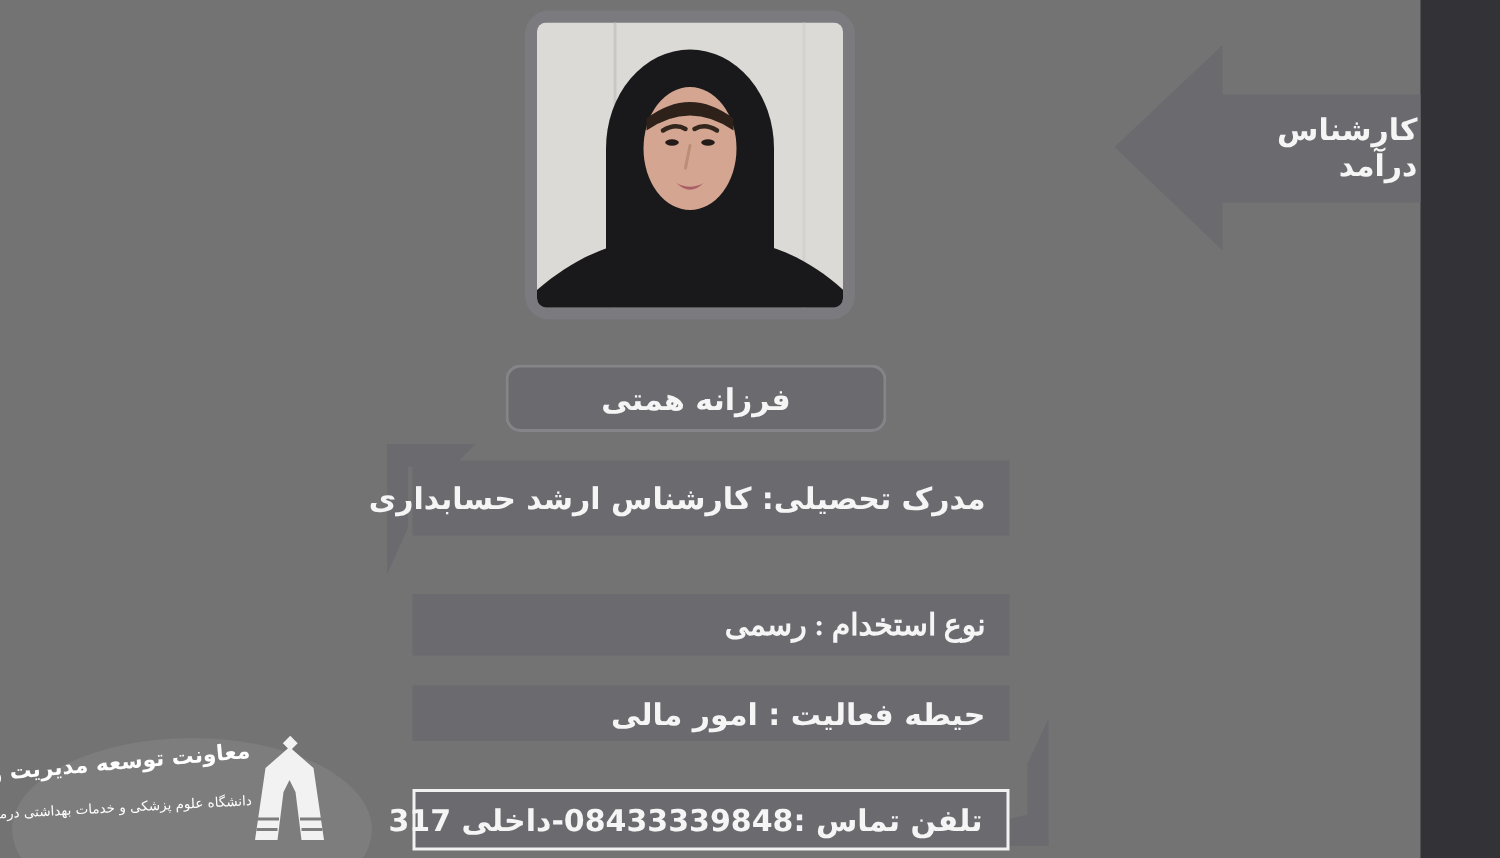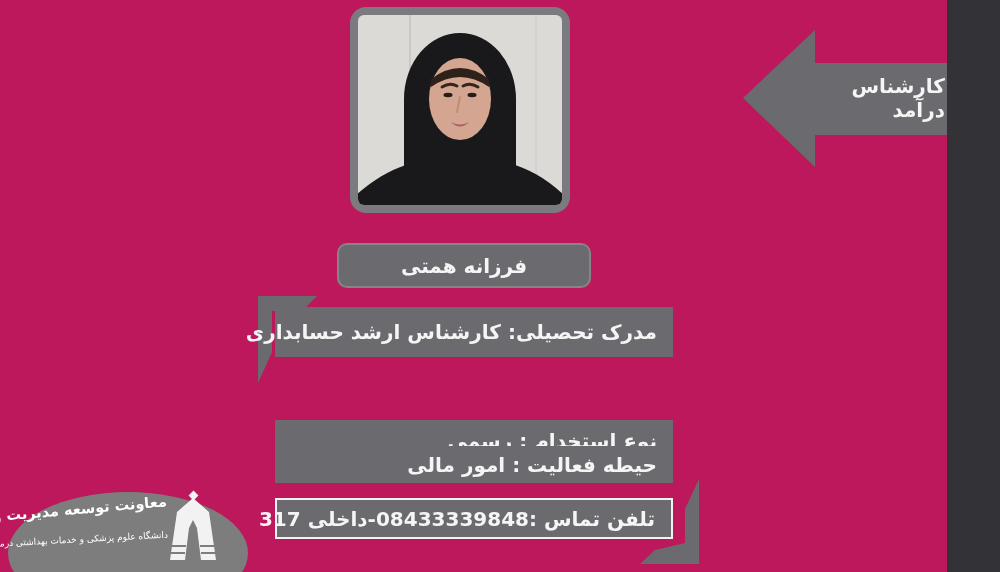--- a/index.html
+++ b/index.html
@@ -1,17 +1,17 @@
 <!DOCTYPE html>
 <html lang="fa"><head>
 <meta charset="utf-8">
 <style>
   html,body{margin:0;padding:0;background:#fff;}
   .slide{
-    position:relative;width:1000px;height:572px;background:#be185d;
+    position:relative;width:1000px;height:572px;background:#737373;
     overflow:hidden;font-family:"DejaVu Sans","Liberation Sans",sans-serif;
   }
   .dark-strip{position:absolute;top:0;right:0;width:53px;height:572px;background:#333237;}
   .abs{position:absolute;}
   .role-arrow-label{
     position:absolute;left:815px;top:81px;width:130px;height:34px;
     display:flex;align-items:center;justify-content:center;
     color:#f5f5f5;font-size:20px;font-weight:bold;direction:rtl;z-index:3;
   }
   .photo-frame{
@@ -27,23 +27,23 @@
     color:#f5f5f5;font-size:20px;font-weight:bold;direction:rtl;z-index:2;
   }
   .info-row{
     position:absolute;left:275px;width:398px;background:#6b6a6f;
     display:flex;align-items:center;direction:rtl;box-sizing:border-box;
     color:#f5f5f5;font-size:20px;font-weight:bold;padding:0 16px;z-index:2;
     white-space:nowrap;
   }
   .info-row.r0{top:307px;height:50px;}
   .info-row.r1{top:361px;height:47px;}
-  .info-row.r2{top:420px;height:41px;}
-  .info-row.r3{top:446px;height:37px;}
-  .info-row.r4{top:498px;height:41px;border:2px solid #f2f2f2;}
+  .info-row.r2{top:396px;height:41px;font-family:Liberation Serif, serif;}
+  .info-row.r3{top:457px;height:37px;}
+  .info-row.r4{top:526px;height:41px;border:2px solid #f2f2f2;}
   .fold{position:absolute;z-index:1;}
   .logo-wrap{position:absolute;left:0;top:488px;width:255px;height:84px;z-index:2;}
   .logo-line1{
     position:absolute;left:12px;top:500px;width:155px;text-align:center;
     color:#ffffff;font-size:14.5px;font-weight:bold;direction:rtl;
     transform:rotate(-5deg);z-index:3;white-space:nowrap;
   }
   .logo-line2{
     position:absolute;left:4px;top:534px;width:164px;text-align:center;
     color:#ffffff;font-size:9px;direction:rtl;transform:rotate(-3deg);

